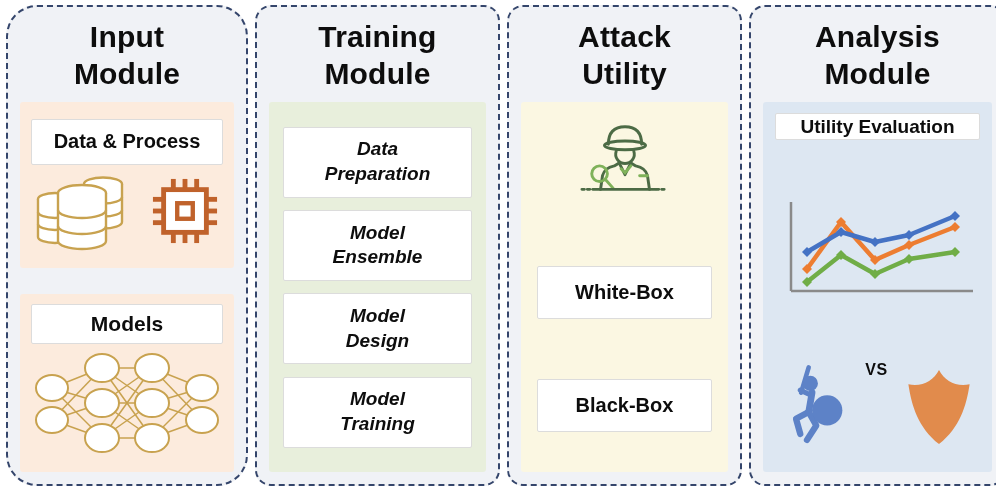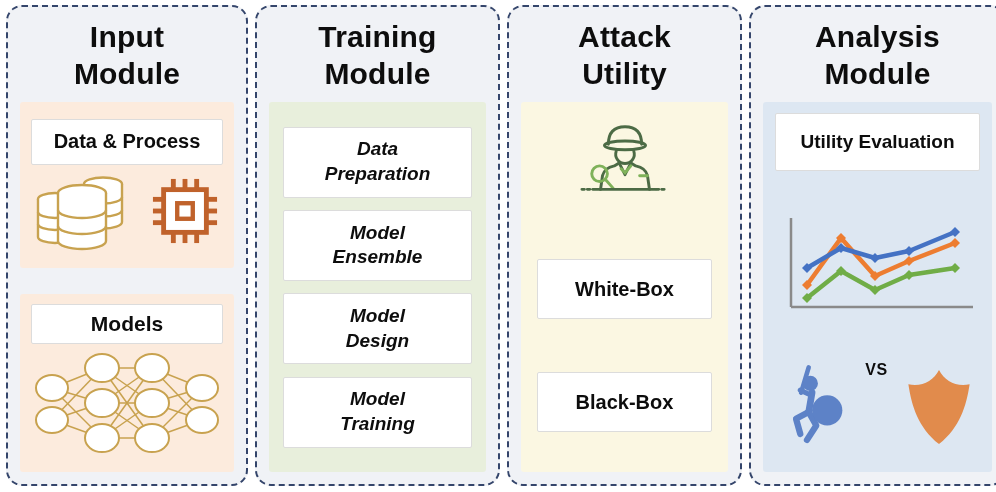--- a/index.html
+++ b/index.html
@@ -1,20 +1,20 @@
 <!DOCTYPE html>
 <html style="--text: #0d0d0d; --module-bg: #f0f2f6; --border-navy: #34456b; --peach: #fcebdd; --green: #e8efdc; --cream: #fbf7e2; --blue: #dde7f2; --box-border: #dcdcdc; --gold: #c8a24f; --rust: #c0622b; --det-dark: #4c6b45; --det-light: #7fb25a; --chart-blue: #4472c4; --chart-orange: #ed7d31; --chart-green: #70ad47; --warrior-blue: #5d82c7; --shield-orange: #e18b4c; --axis-gray: #8a8a8a;"><head>
 <meta charset="utf-8">
 <style>
   html,body{margin:0;padding:0;background:#fff;}
   body{width:996px;height:492px;font-family:"Liberation Sans",sans-serif;color:var(--text,#0d0d0d);overflow:hidden;}
   .canvas{box-sizing:border-box;width:996px;height:492px;display:flex;gap:7px;padding:5px 6px 6px 6px;}
   .module{box-sizing:border-box;background:var(--module-bg,#f0f2f6);border:2.5px dashed var(--border-navy,#34456b);
           border-radius:16px;display:flex;flex-direction:column;padding:8px 12px 12px 12px;}
-  .m-input{flex:0 0 242px;}
+  .m-input{flex:0 0 242px;border-radius:31px;}
   .m-training{flex:0 0 245px;}
   .m-attack{flex:0 0 235px;}
   .m-analysis{flex:1;}
   .module-title{text-align:center;font-weight:bold;font-size:30px;line-height:1.22;white-space:pre-line;
                 letter-spacing:.2px;margin:4px 0 10px 0;}
   .module-body{flex:1;display:flex;flex-direction:column;gap:26px;min-height:0;}
   .panel{box-sizing:border-box;border-radius:3px;display:flex;flex-direction:column;min-height:0;}
   .panel.peach{background:var(--peach,#fcebdd);}
   .panel.green{background:var(--green,#e8efdc);}
   .panel.cream{background:var(--cream,#fbf7e2);}
@@ -26,25 +26,25 @@
   .panel-dp{flex:48;padding:10px 11px;justify-content:space-evenly;}
   .panel-models{flex:52;padding:10px 11px;justify-content:space-evenly;}
   .dp-label{height:46px;font-size:20px;}
   .models-label{height:50px;font-size:21px;}
   .icon-row{display:flex;align-items:center;justify-content:center;gap:18px;}
   
   .panel-training{flex:1;padding:12px 14px;justify-content:space-evenly;font-style:italic;}
   .step-box{height:71px;font-size:19px;line-height:1.3;}
   
   .panel-attack{flex:1;padding:14px 16px 40px 16px;justify-content:space-between;align-items:stretch;}
-  .attack-box{height:60px;font-size:20px;}
+  .attack-box{height:53px;font-size:20px;}
   .det-wrap{display:flex;justify-content:center;}
   
   .panel-analysis{flex:1;padding:11px 12px;justify-content:space-between;}
-  .eval-label{height:58px;font-size:19px;}
+  .eval-label{height:27px;font-size:19px;}
   .chart-wrap{display:flex;justify-content:center;}
   .vs-row{display:flex;align-items:flex-start;justify-content:center;gap:10px;padding:2px 0 8px 0;}
   .vs-text{font-weight:bold;font-size:16px;letter-spacing:.5px;}
   
   .db-shape{fill:#fff;stroke:var(--gold,#c8a24f);stroke-width:2.4;}
   .db-band{fill:none;stroke:var(--gold,#c8a24f);stroke-width:2.4;}
   .chip-pin{stroke:var(--rust,#c0622b);stroke-width:5;}
   .chip-body{fill:#fff;stroke:var(--rust,#c0622b);stroke-width:5;}
   .chip-core{fill:none;stroke:var(--rust,#c0622b);stroke-width:4.5;}
   .nn-line{stroke:var(--gold,#c8a24f);stroke-width:1.5;}

